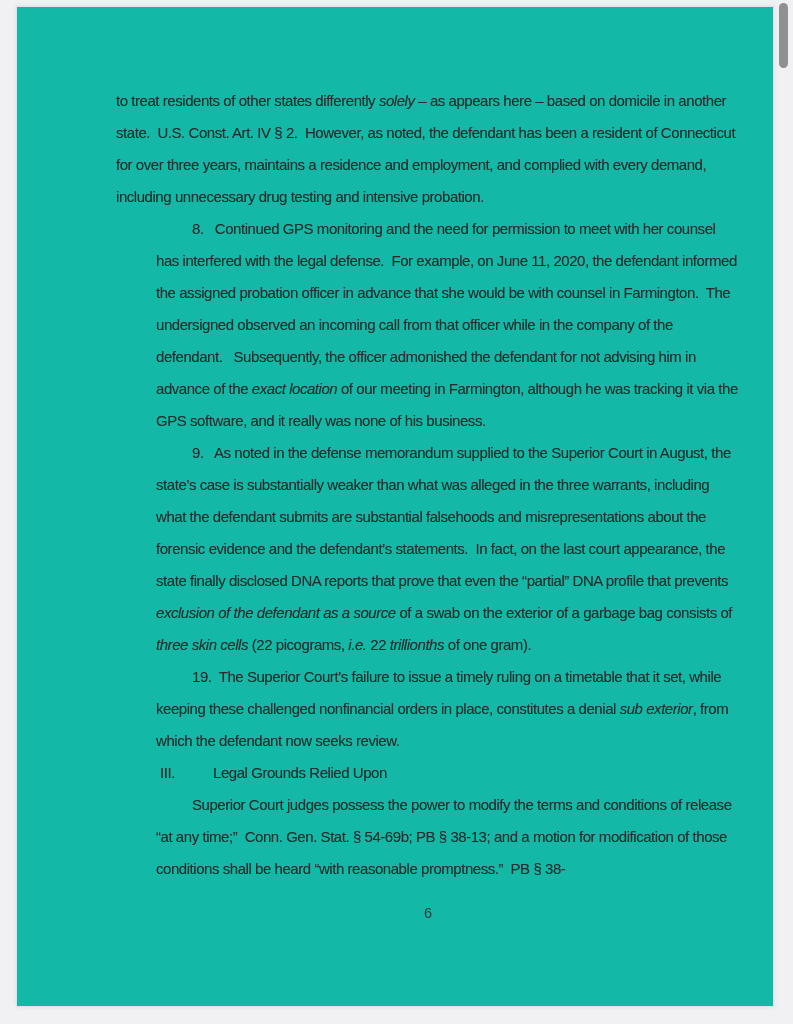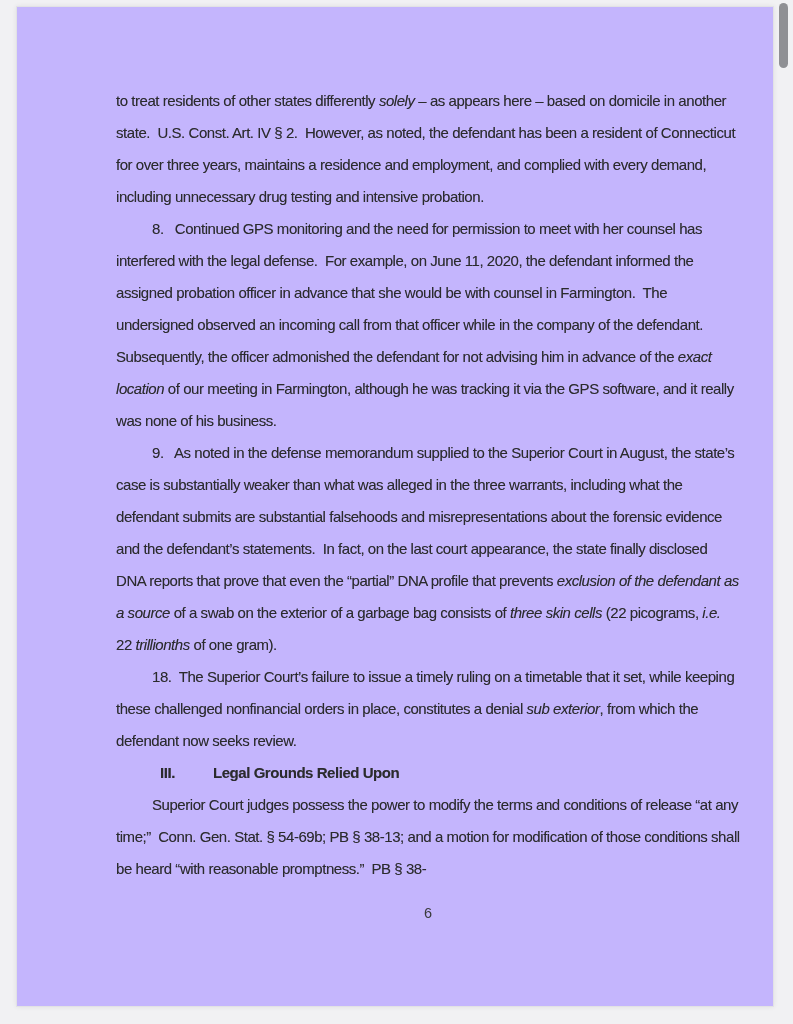--- a/index.html
+++ b/index.html
@@ -35,24 +35,24 @@
     color: #2b2b2d;
     font-size: 15px;
     line-height: 32px;
     letter-spacing: -0.45px;
     text-shadow: 0 0 0.5px rgba(40,40,40,0.35);
   }
   .para {
     margin: 0;
     white-space: pre-wrap;
   }
-  .para.indent { text-indent: 36px; }
+  .para.indent { text-indent: 36px; margin-left: 40px; }
   .para em { font-style: italic; }
   .heading {
-    font-weight: bold;
+    font-weight: normal;
     padding-left: 44px;
     white-space: pre-wrap;
   }
   .heading-num {
     display: inline-block;
     width: 53px;
   }
   .page-number {
     position: absolute;
     left: 99px;
@@ -70,25 +70,25 @@
     width: 9px;
     height: 65px;
     border-radius: 5px;
     background: #8f9094;
   }
 </style>
 </head>
 <body style="background: rgb(241, 241, 243);">
 
 <div class="viewer">
-  <div class="page" style="background: #c4b5fd;">
+  <div class="page" style="background: #14b8a6;">
     <div class="content" style="color: rgb(43, 43, 45);">
         <p class="para"><span>to treat residents of other states differently </span><em>solely</em><span> – as appears here – based on domicile in another state.  U.S. Const. Art. IV § 2.  However, as noted, the defendant has been a resident of Connecticut for over three years, maintains a residence and employment, and complied with every demand, including unnecessary drug testing and intensive probation.</span></p>
         <p class="para indent"><span>8.   Continued GPS monitoring and the need for permission to meet with her counsel has interfered with the legal defense.  For example, on June 11, 2020, the defendant informed the assigned probation officer in advance that she would be with counsel in Farmington.  The undersigned observed an incoming call from that officer while in the company of the defendant.   Subsequently, the officer admonished the defendant for not advising him in advance of the </span><em>exact location</em><span> of our meeting in Farmington, although he was tracking it via the GPS software, and it really was none of his business.</span></p>
         <p class="para indent"><span>9.   As noted in the defense memorandum supplied to the Superior Court in August, the state’s case is substantially weaker than what was alleged in the three warrants, including what the defendant submits are substantial falsehoods and misrepresentations about the forensic evidence and the defendant’s statements.  In fact, on the last court appearance, the state finally disclosed DNA reports that prove that even the “partial” DNA profile that prevents </span><em>exclusion of the defendant as a source</em><span> of a swab on the exterior of a garbage bag consists of </span><em>three skin cells</em><span> (22 picograms, </span><em>i.e.</em><span> 22 </span><em>trillionths</em><span> of one gram).</span></p>
-        <p class="para indent"><span>18.  The Superior Court’s failure to issue a timely ruling on a timetable that it set, while keeping these challenged nonfinancial orders in place, constitutes a denial </span><em>sub exterior</em><span>, from which the defendant now seeks review.</span></p>
+        <p class="para indent"><span>19.  The Superior Court’s failure to issue a timely ruling on a timetable that it set, while keeping these challenged nonfinancial orders in place, constitutes a denial </span><em>sub exterior</em><span>, from which the defendant now seeks review.</span></p>
         <div class="heading"><span class="heading-num">III.</span><span>Legal Grounds Relied Upon</span></div>
         <p class="para indent"><span>Superior Court judges possess the power to modify the terms and conditions of release “at any time;”  Conn. Gen. Stat. § 54-69b; PB § 38-13; and a motion for modification of those conditions shall be heard “with reasonable promptness.”  PB § 38-</span></p>
       </div>
     <div class="page-number">6</div>
   </div>
   <div class="scroll-thumb" style="background: rgb(143, 144, 148);"></div>
 </div>
 
 </body></html>

